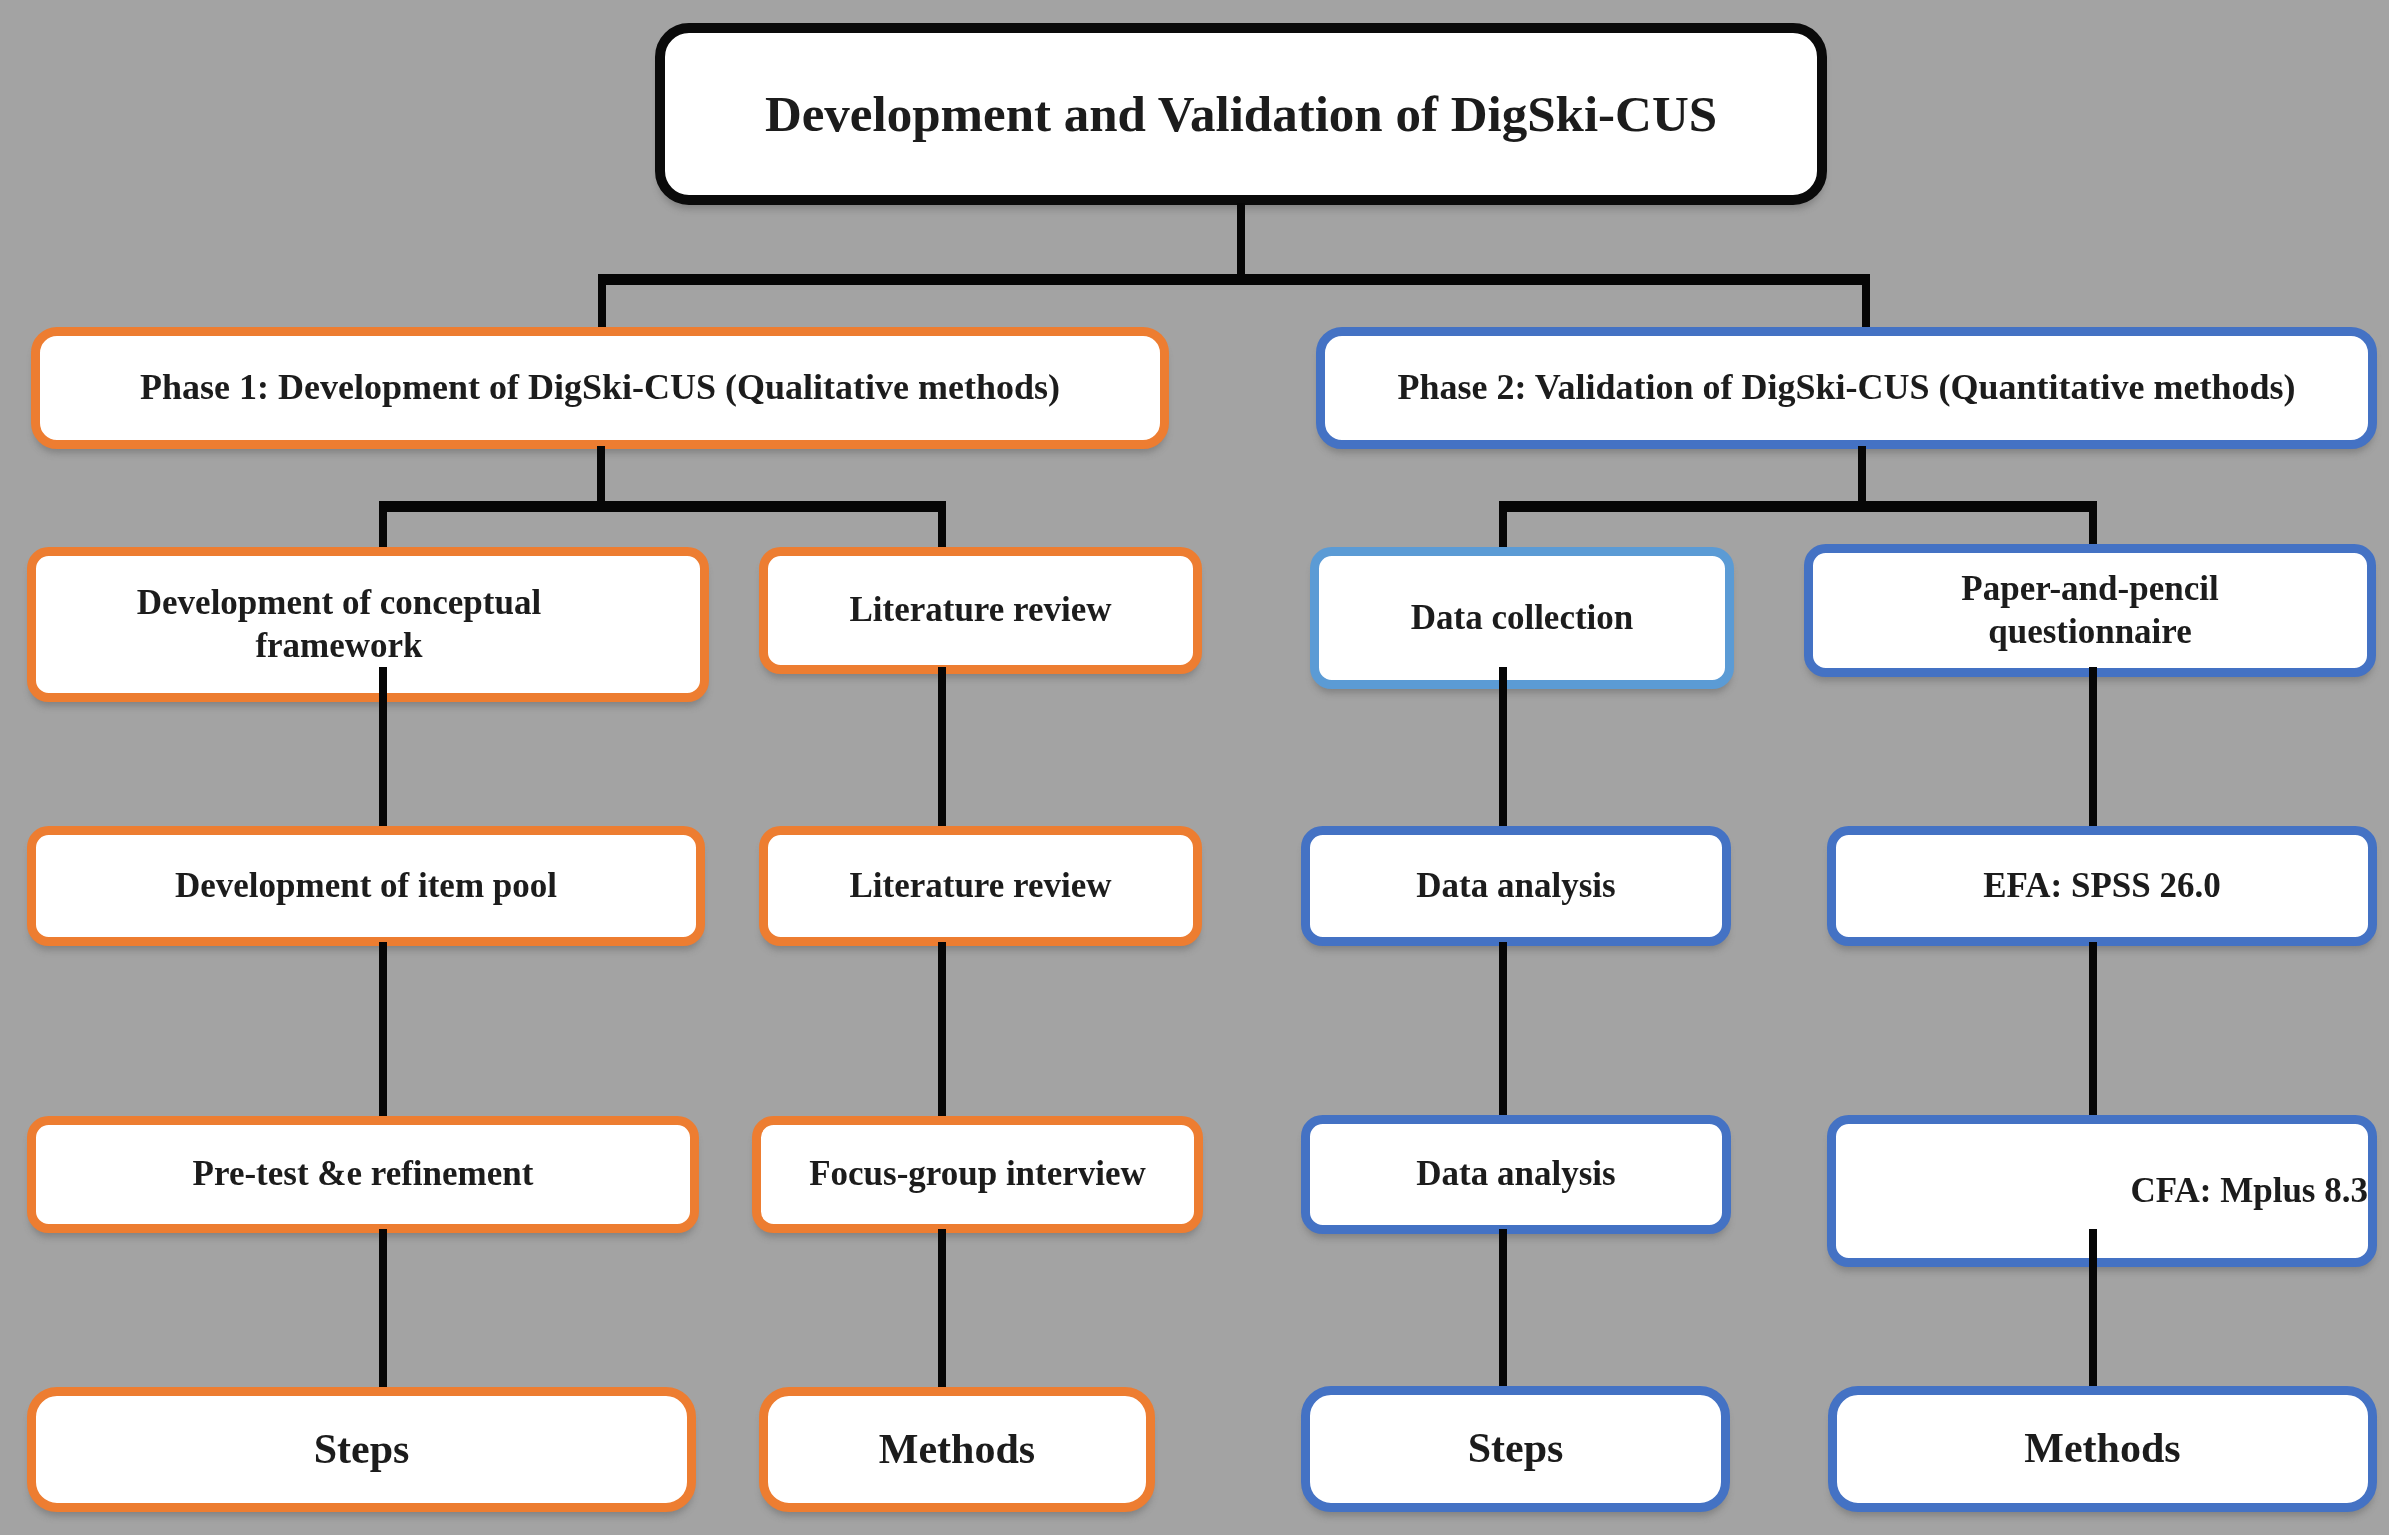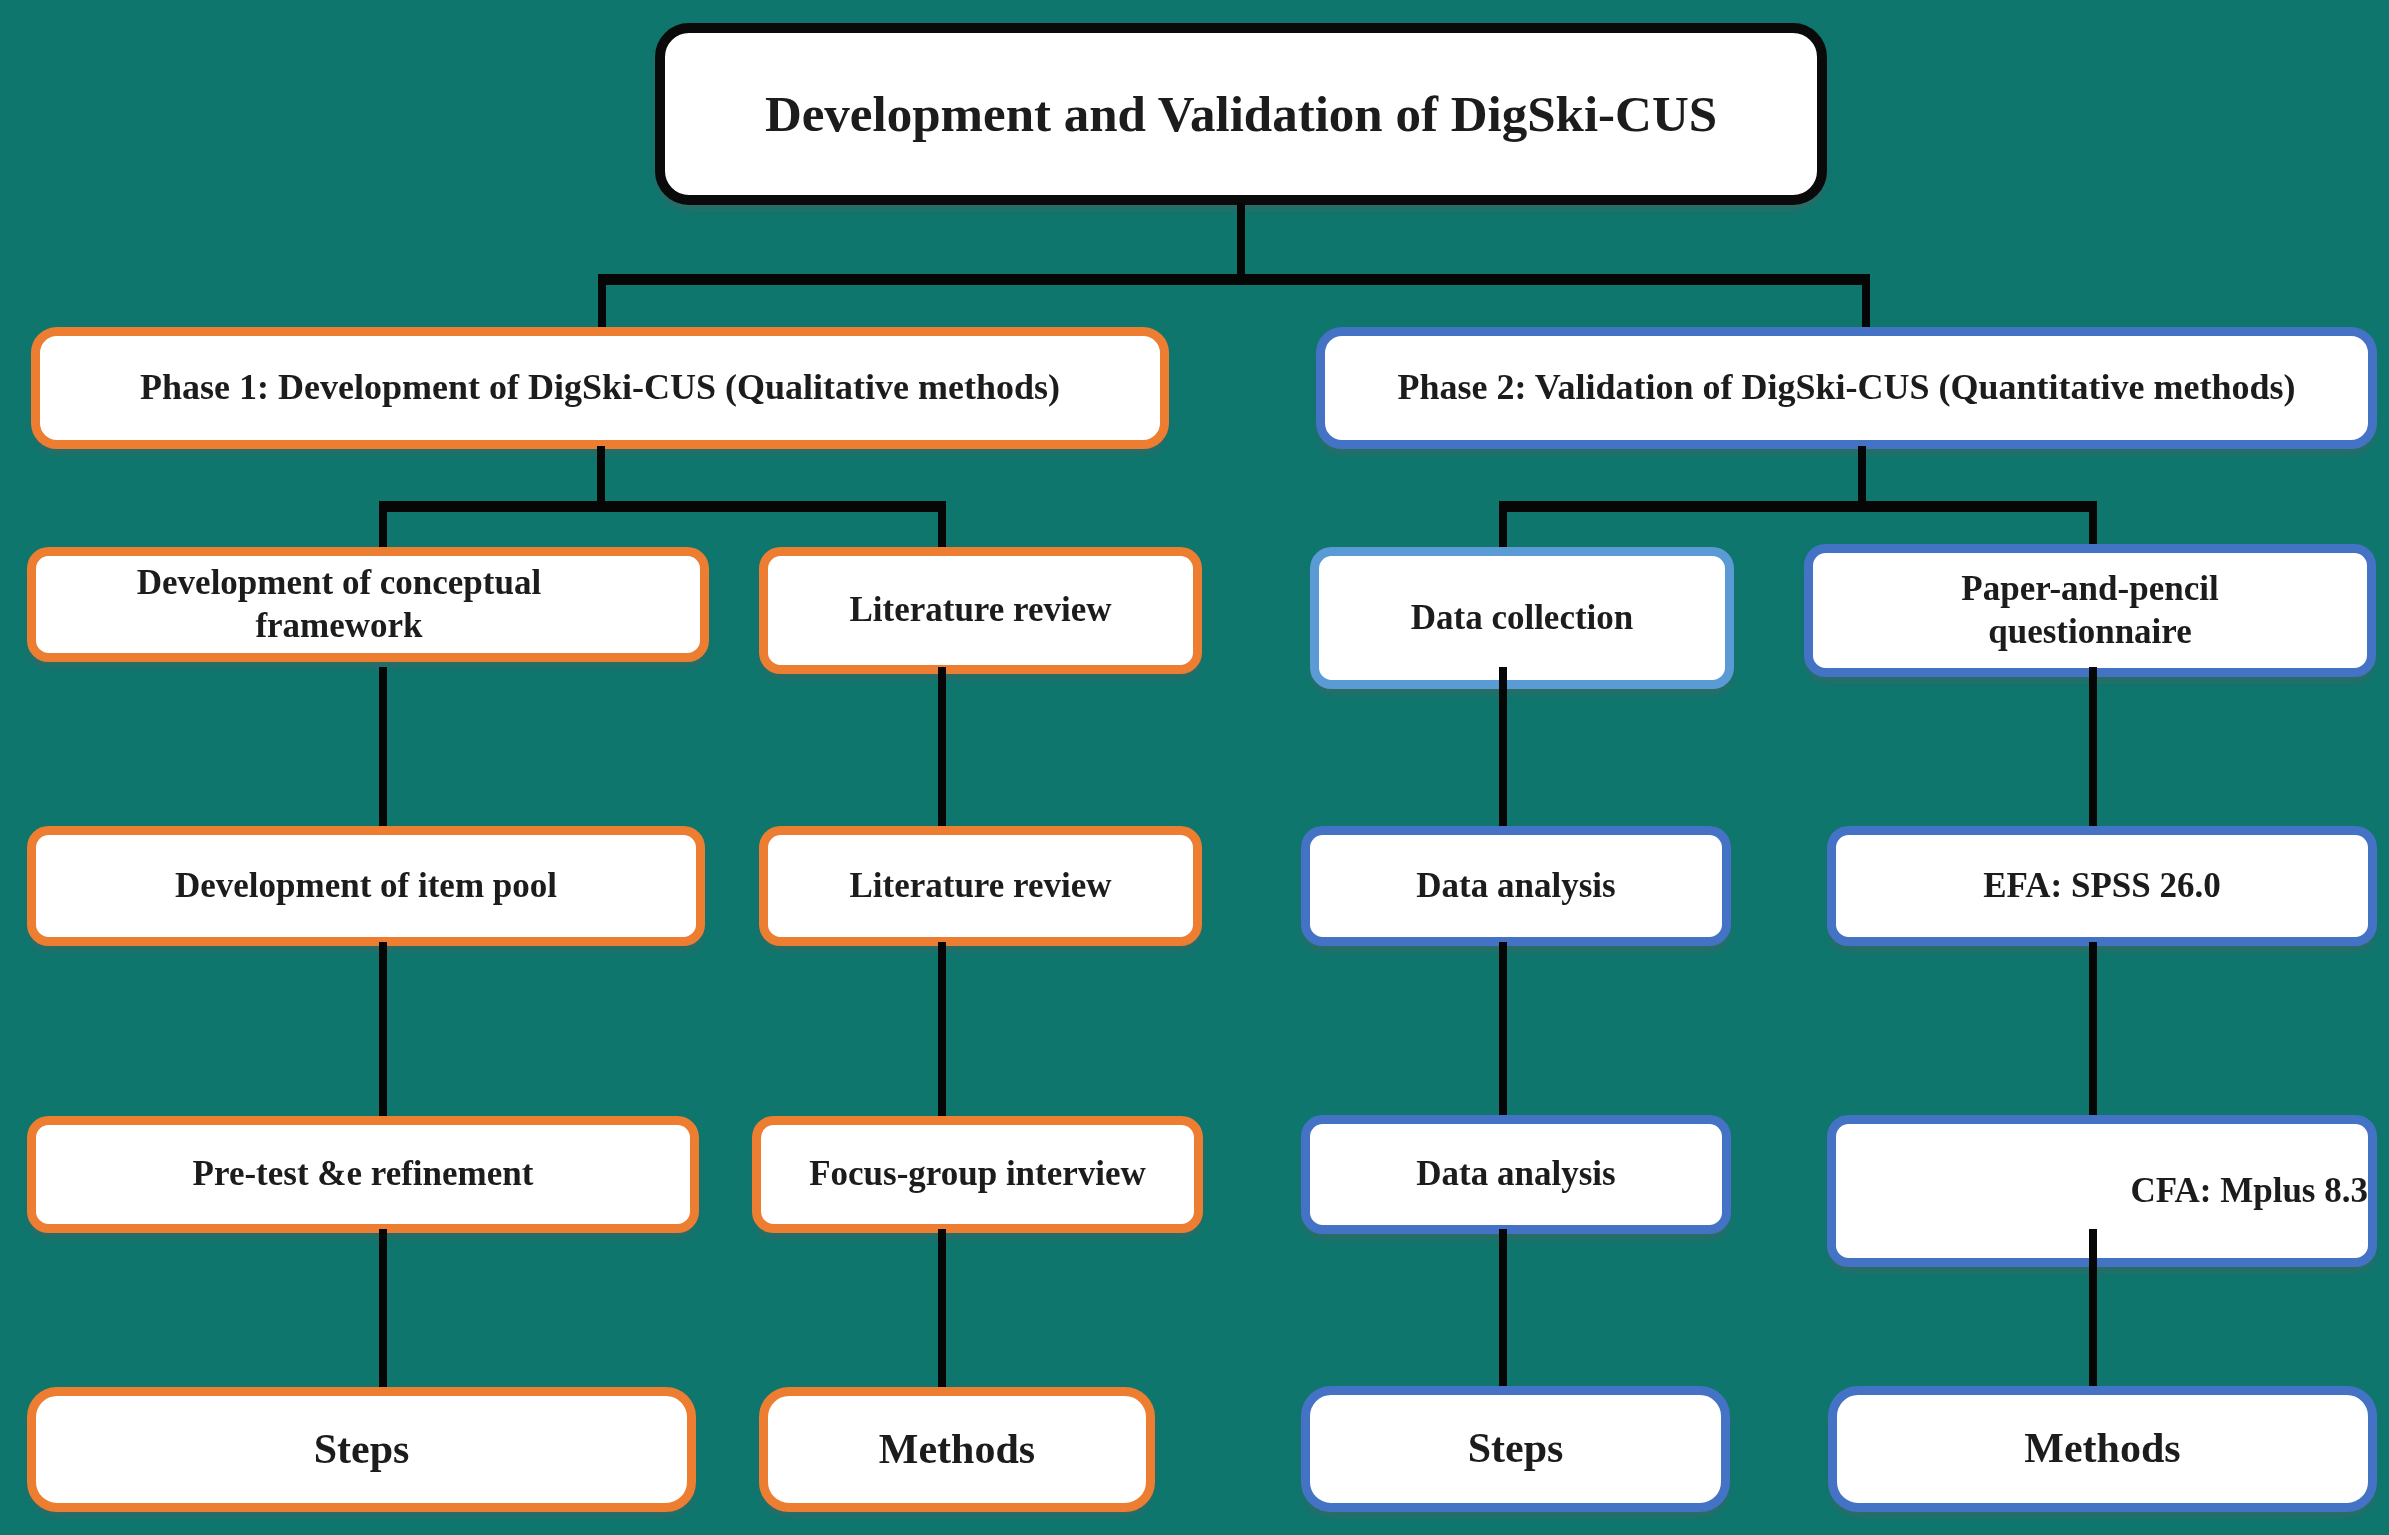--- a/index.html
+++ b/index.html
@@ -1,19 +1,19 @@
 <!DOCTYPE html>
 <html style="font-size:12.3px"><head>
 <meta charset="utf-8">
 <style>
   html,body{margin:0;padding:0;background:#ffffff;}
   #canvas{
     position:relative;
     width:2389px;height:1535px;
-    background:#0f766e;
+    background:#a3a3a3;
     font-family:"Liberation Serif","DejaVu Serif",serif;
     color:#1c1c1c;
   }
   .box{
     position:absolute;
     background:#ffffff;
     box-sizing:border-box;
     display:flex;align-items:center;justify-content:center;
     text-align:center;
     font-weight:bold;
@@ -68,21 +68,21 @@
   <div class="vline" style="left:597px;top:446px;height:62px;"></div>
   <div class="hline" style="left:379px;top:501px;width:567px;"></div>
   <div class="vline" style="left:379px;top:501px;height:49px;"></div>
   <div class="vline" style="left:938px;top:501px;height:49px;"></div>
 
   <div class="vline" style="left:1858px;top:446px;height:62px;"></div>
   <div class="hline" style="left:1499px;top:501px;width:597px;"></div>
   <div class="vline" style="left:1499px;top:501px;height:49px;"></div>
   <div class="vline" style="left:2089px;top:501px;height:48px;"></div>
 
-  <div class="box node orange pad-wrap" style="left:27px;top:547px;width:682px;height:115px;padding-left:15px;">
+  <div class="box node orange pad-wrap" style="left:27px;top:547px;width:682px;height:155px;padding-left:15px;">
     <span>Development of conceptual framework</span>
   </div>
   <div class="box node orange" style="left:759px;top:547px;width:443px;height:127px;">
     <span>Literature review</span>
   </div>
   <div class="box node lightblue" style="left:1310px;top:547px;width:424px;height:142px;">
     <span>Data collection</span>
   </div>
   <div class="box node blue pad-wrap" style="left:1804px;top:544px;width:572px;height:133px;">
     <span>Paper-and-pencil questionnaire</span>

